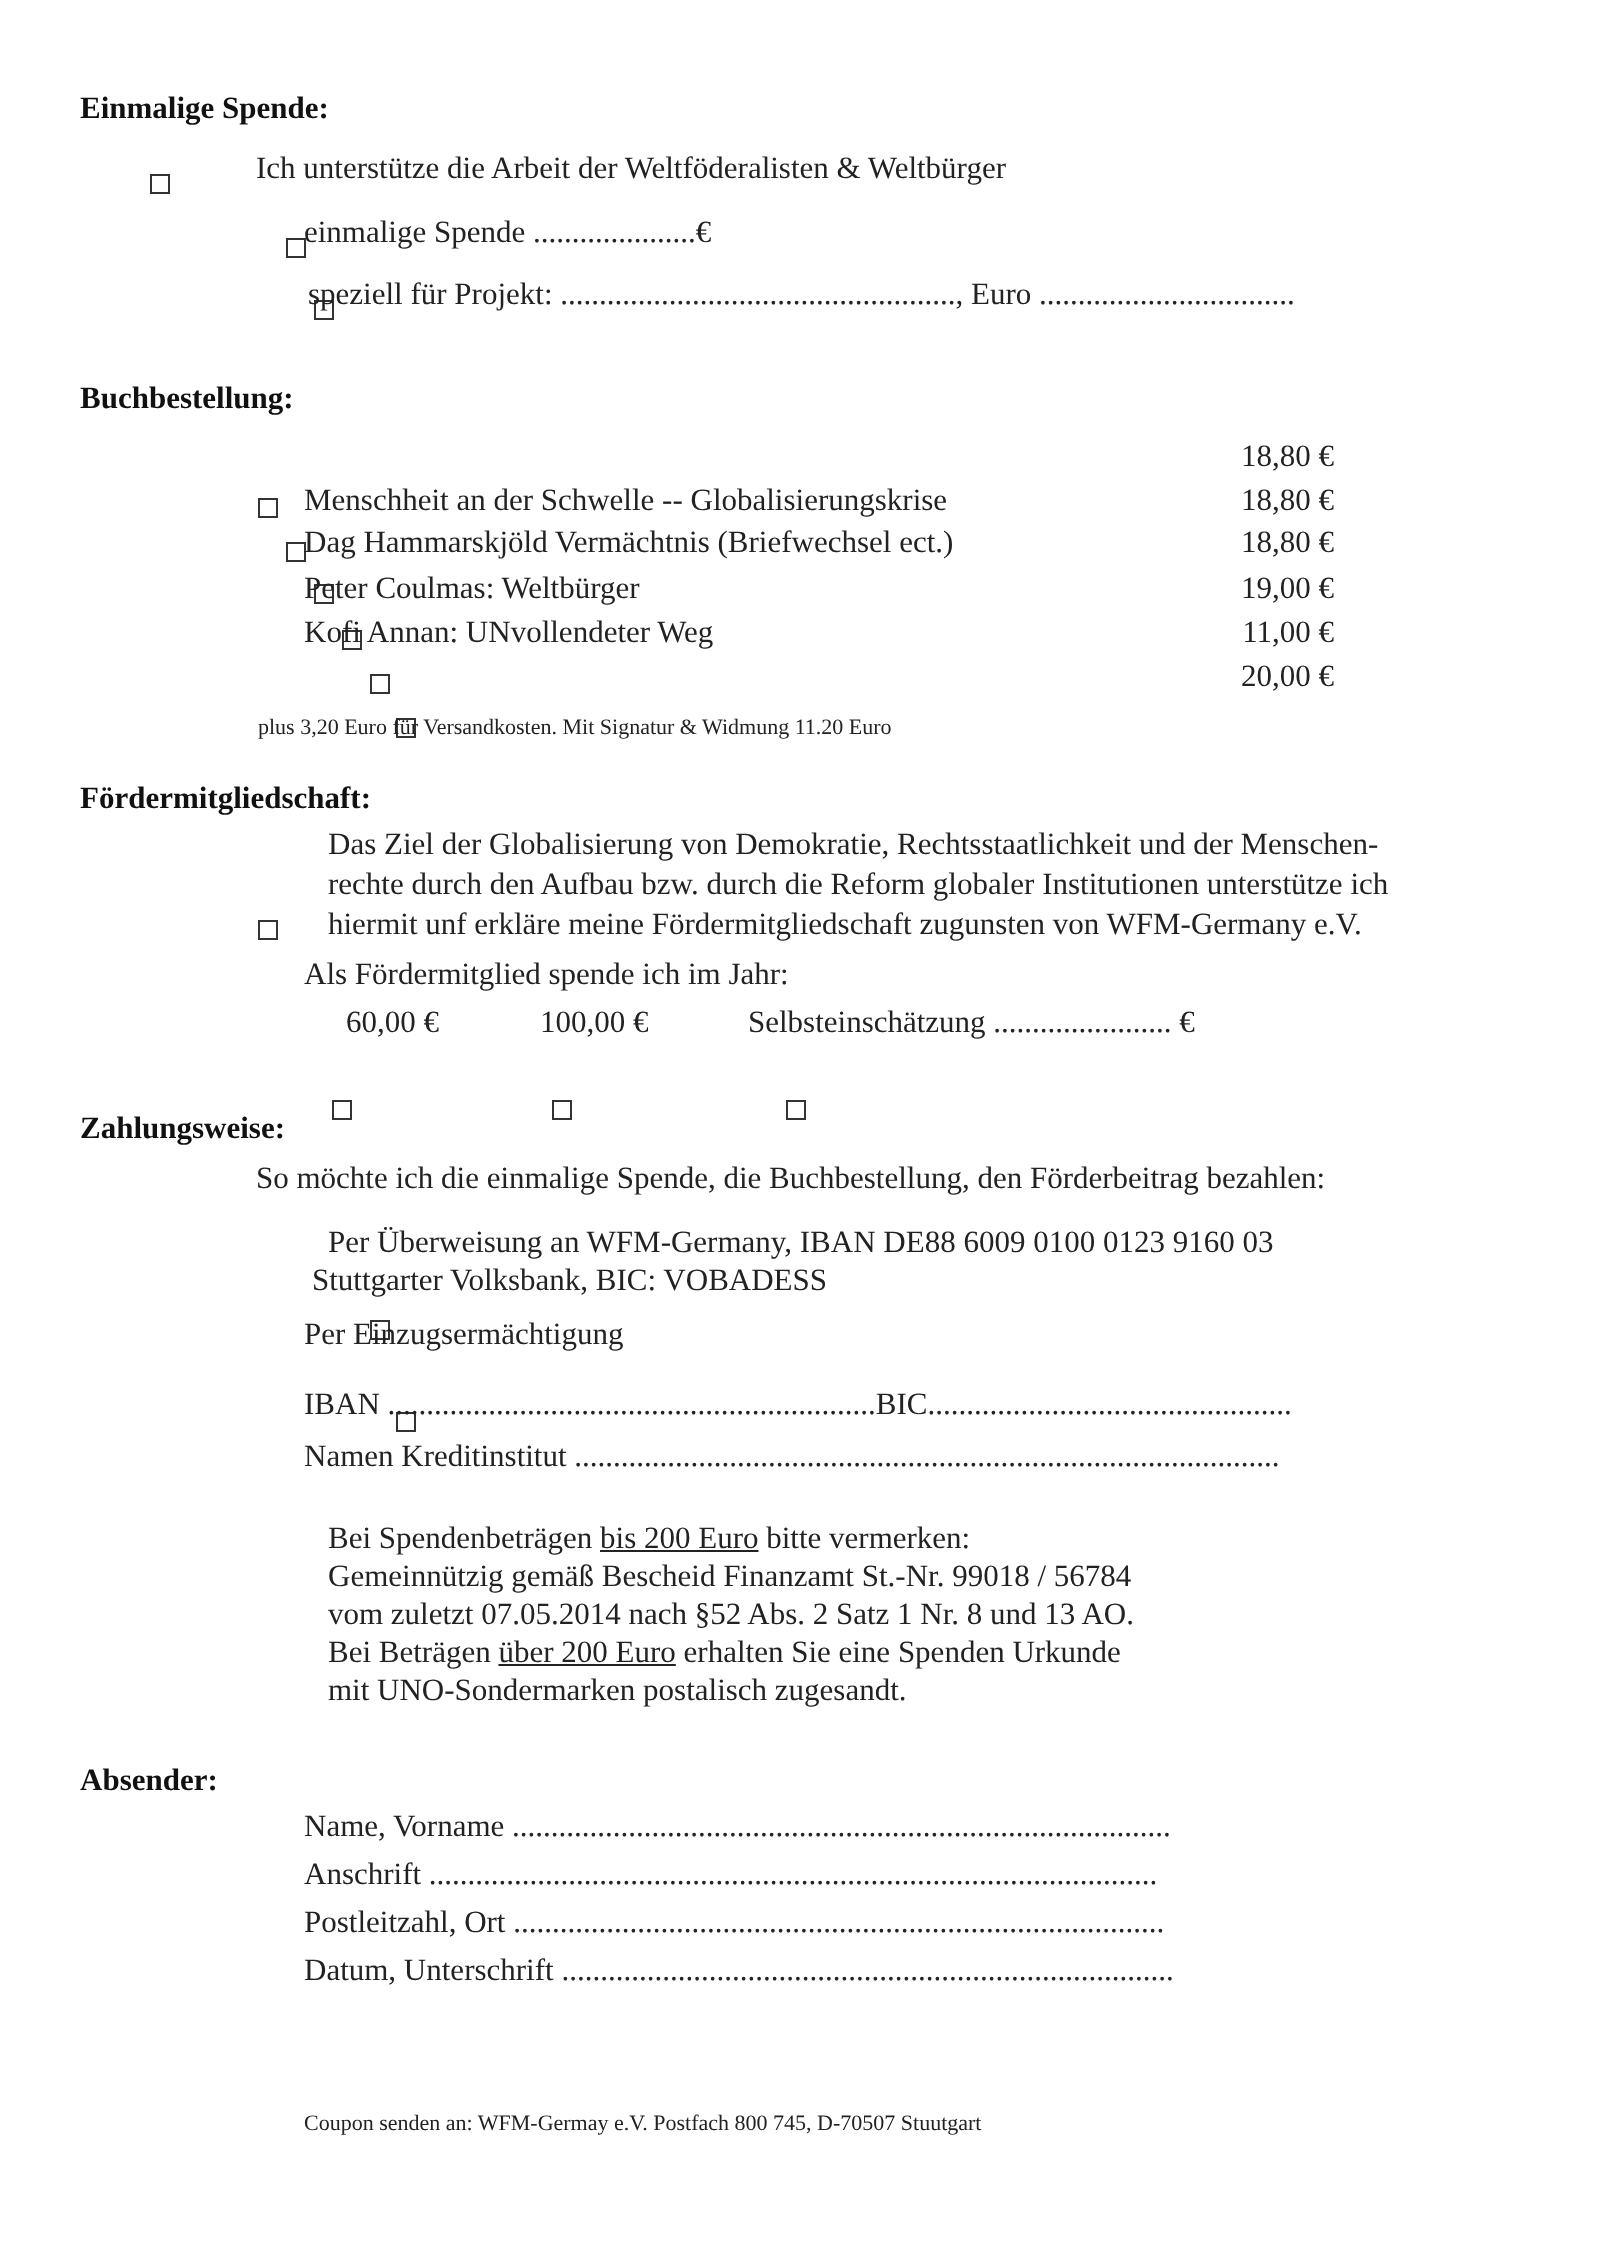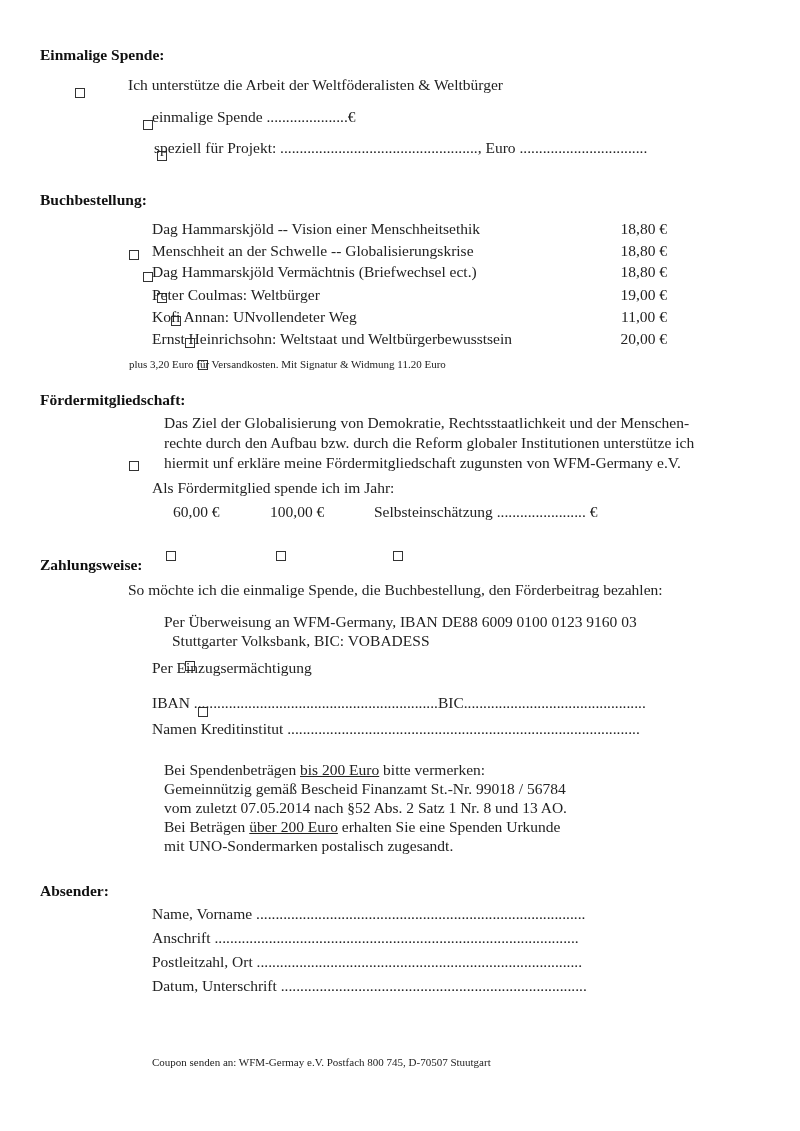--- a/index.html
+++ b/index.html
@@ -35,41 +35,39 @@
 <div class="abs" style="left:152px; top:108px;">einmalige Spende .....................€</div>
 
 <span class="abs cb" style="left:129px; top:146px;"></span>
 <div class="abs" style="left:154px; top:139px;">speziell für Projekt: ..................................................., Euro .................................</div>
 
 
 <div class="abs heading" style="left:40px; top:191px;">Buchbestellung:</div>
 
 <div>
   <span class="abs cb" style="left:129px; top:227px;"></span>
-  <div class="abs" style="left:152px; top:220px;">Dag Hammarskjöld -- Vision einer Menschheitsethik</div>
   <div class="abs price" style="left:597px; top:220px;">18,80 €</div>
 
   <span class="abs cb" style="left:129px; top:249px;"></span>
   <div class="abs" style="left:152px; top:242px;">Menschheit an der Schwelle -- Globalisierungskrise</div>
   <div class="abs price" style="left:597px; top:242px;">18,80 €</div>
 
   <span class="abs cb" style="left:129px; top:270px;"></span>
   <div class="abs" style="left:152px; top:263px;">Dag Hammarskjöld Vermächtnis (Briefwechsel ect.)</div>
   <div class="abs price" style="left:597px; top:263px;">18,80 €</div>
 
   <span class="abs cb" style="left:129px; top:293px;"></span>
   <div class="abs" style="left:152px; top:286px;">Peter Coulmas: Weltbürger</div>
   <div class="abs price" style="left:597px; top:286px;">19,00 €</div>
 
   <span class="abs cb" style="left:129px; top:315px;"></span>
   <div class="abs" style="left:152px; top:308px;">Kofi Annan: UNvollendeter Weg</div>
   <div class="abs price" style="left:597px; top:308px;">11,00 €</div>
 
   <span class="abs cb" style="left:129px; top:337px;"></span>
-  <div class="abs" style="left:152px; top:330px;">Ernst Heinrichsohn: Weltstaat und Weltbürgerbewusstsein</div>
   <div class="abs price" style="left:597px; top:330px;">20,00 €</div>
 </div>
 
 <div class="abs small" style="left:129px; top:358px;">plus 3,20 Euro für Versandkosten. Mit Signatur &amp; Widmung 11.20 Euro</div>
 
 
 <div class="abs heading" style="left:40px; top:391px;">Fördermitgliedschaft:</div>
 
 <span class="abs cb" style="left:129px; top:420px;"></span>
 <div class="abs line" style="left:152px; top:413px;">Das Ziel der Globalisierung von Demokratie, Rechtsstaatlichkeit und der Menschen-</div>
@@ -84,21 +82,21 @@
 <div class="abs" style="left:270px; top:503px;text-align:center;">100,00 €</div>
 <span class="abs cb" style="left:351px; top:510px;"></span>
 <div class="abs" style="left:374px; top:503px;">Selbsteinschätzung ....................... €</div>
 
 
 <div class="abs heading" style="left:40px; top:556px;">Zahlungsweise:</div>
 <div class="abs" style="left:128px; top:581px;">So möchte ich die einmalige Spende, die Buchbestellung, den Förderbeitrag bezahlen:</div>
 
 <span class="abs cb" style="left:129px; top:620px;"></span>
 <div class="abs line" style="left:152px; top:612px;">Per Überweisung an WFM-Germany, IBAN DE88 6009 0100 0123 9160 03</div>
-<div class="abs line" style="left:160px; top:631px;">Stuttgarter Volksbank, BIC: VOBADESS</div>
+<div class="abs line" style="left:144px; top:631px;">Stuttgarter Volksbank, BIC: VOBADESS</div>
 
 <span class="abs cb" style="left:129px; top:666px;"></span>
 <div class="abs" style="left:152px; top:659px;">Per Einzugsermächtigung</div>
 
 <div class="abs" style="left:152px; top:694px;">IBAN ...............................................................BIC...............................................</div>
 <div class="abs" style="left:152px; top:720px;">Namen Kreditinstitut ...........................................................................................</div>
 
 <div>
   <div class="abs line" style="left:152px; top:760px;"><span>Bei Spendenbeträgen </span><span class="u">bis 200 Euro</span><span> bitte vermerken:</span></div>
   <div class="abs line" style="left:152px; top:779px;">Gemeinnützig gemäß Bescheid Finanzamt St.-Nr. 99018 / 56784</div>

